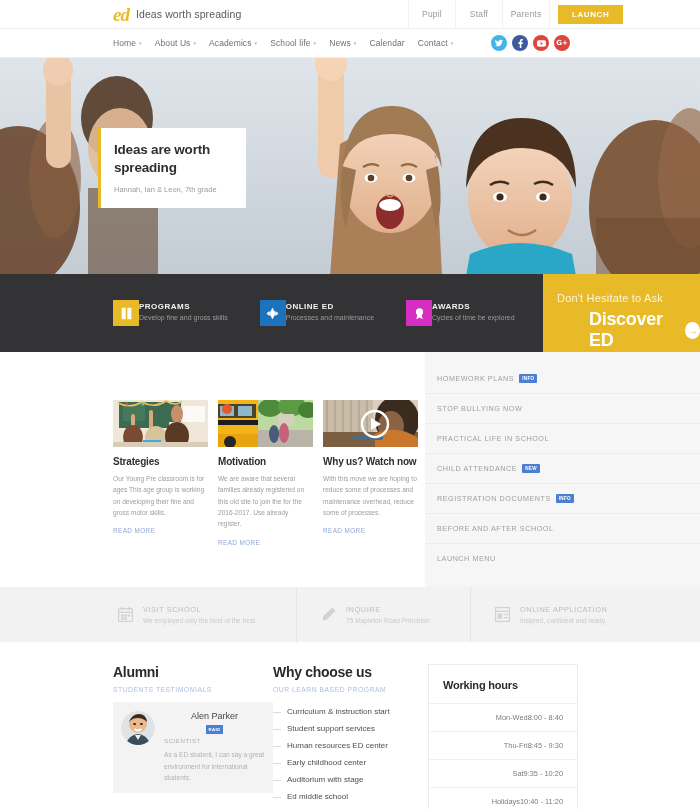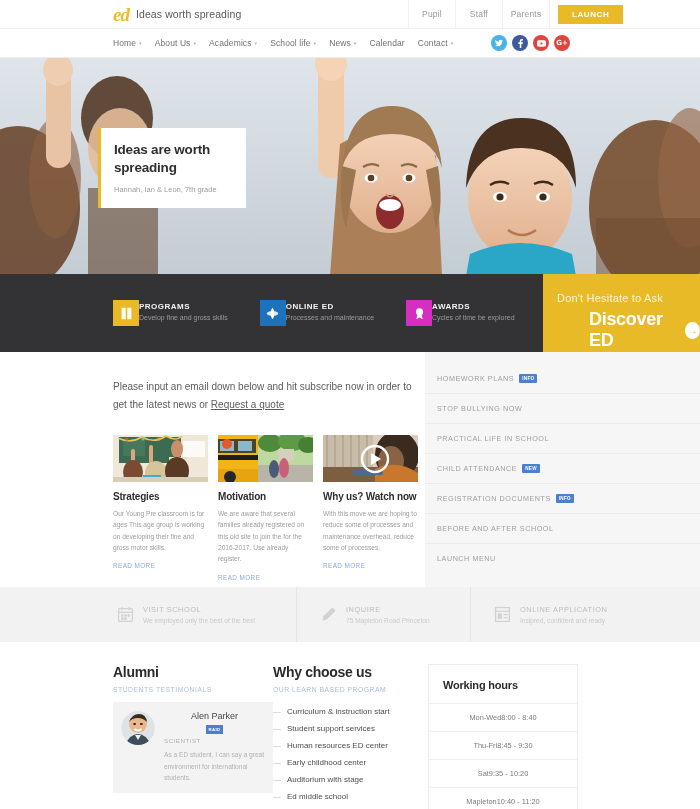--- a/index.html
+++ b/index.html
@@ -226,21 +226,21 @@
   .t-role { font-size: 6.2px; color: #b0b0b0; letter-spacing: 0.5px; margin-top: 3px; }
   .t-body { font-size: 6.6px; color: #b2b2b2; line-height: 1.75; margin-top: 5px; }
 
   .why-list { margin-top: 14px; }
   .why-item { font-size: 8px; color: #4e4e4e; margin-bottom: 8px; display: flex; gap: 6px; }
   .dash { color: #b9b9b9; }
 
   .hours-card { background: #fff; border: 1px solid #ececec; }
   .hours-h { font-size: 11px; font-weight: bold; color: #2b2b2b; padding: 14px 14px 12px 14px; letter-spacing:-0.2px; }
   .hours-row {
-    display: flex; justify-content: center;
+    display: flex; justify-content: flex-end;
     padding: 9px 14px; border-top: 1px solid #efefef;
     font-size: 7.4px; color: #7b7b7b;
   }
 </style>
 </head>
 <body>
 
 <div class="topbar">
   <div class="topbar-left">
     <span class="logo-mark">ed</span>
@@ -414,24 +414,20 @@
     <div class="discover-sub">Don't Hesitate to Ask</div>
     <div class="discover-main">
       <span>Discover ED</span>
       <span class="arrow-circle">→</span>
     </div>
   </div>
 </div>
 
 <div class="mid">
   <div class="content">
-    <div class="intro">
-      <span>Please input an email down below and hit subscribe now in order to</span>
-      <span>get the latest news or </span><a href="#">Request a quote</a>
-    </div>
 
     <div class="cards">
       <div class="card">
         <div class="card-thumb">
           <svg width="95" height="47" viewBox="0 0 95 47" preserveAspectRatio="none">
             <rect width="95" height="47" fill="#efe7d8"></rect>
             <rect x="6" y="2" width="62" height="26" fill="#3d6b52"></rect>
             <rect x="10" y="5" width="22" height="16" fill="#4c7d61" opacity=".7"></rect>
             <path d="M5 3 q12 6 24 -1 q12 7 24 -1 q10 6 16 0" stroke="#e8c452" stroke-width="1.6" fill="none"></path>
             <circle cx="14" cy="4" r="1.6" fill="#d9534f"></circle>
@@ -678,19 +674,19 @@
       </div>
       <div class="hours-row">
         <span>Thu-Fri</span>
         <span>8:45 - 9:30</span>
       </div>
       <div class="hours-row">
         <span>Sat</span>
         <span>9:35 - 10:20</span>
       </div>
       <div class="hours-row">
-        <span>Mapleton</span>
+        <span>Holidays</span>
         <span>10:40 - 11:20</span>
       </div>
     </div>
 
   </div>
 </div>
 
 </body></html>

